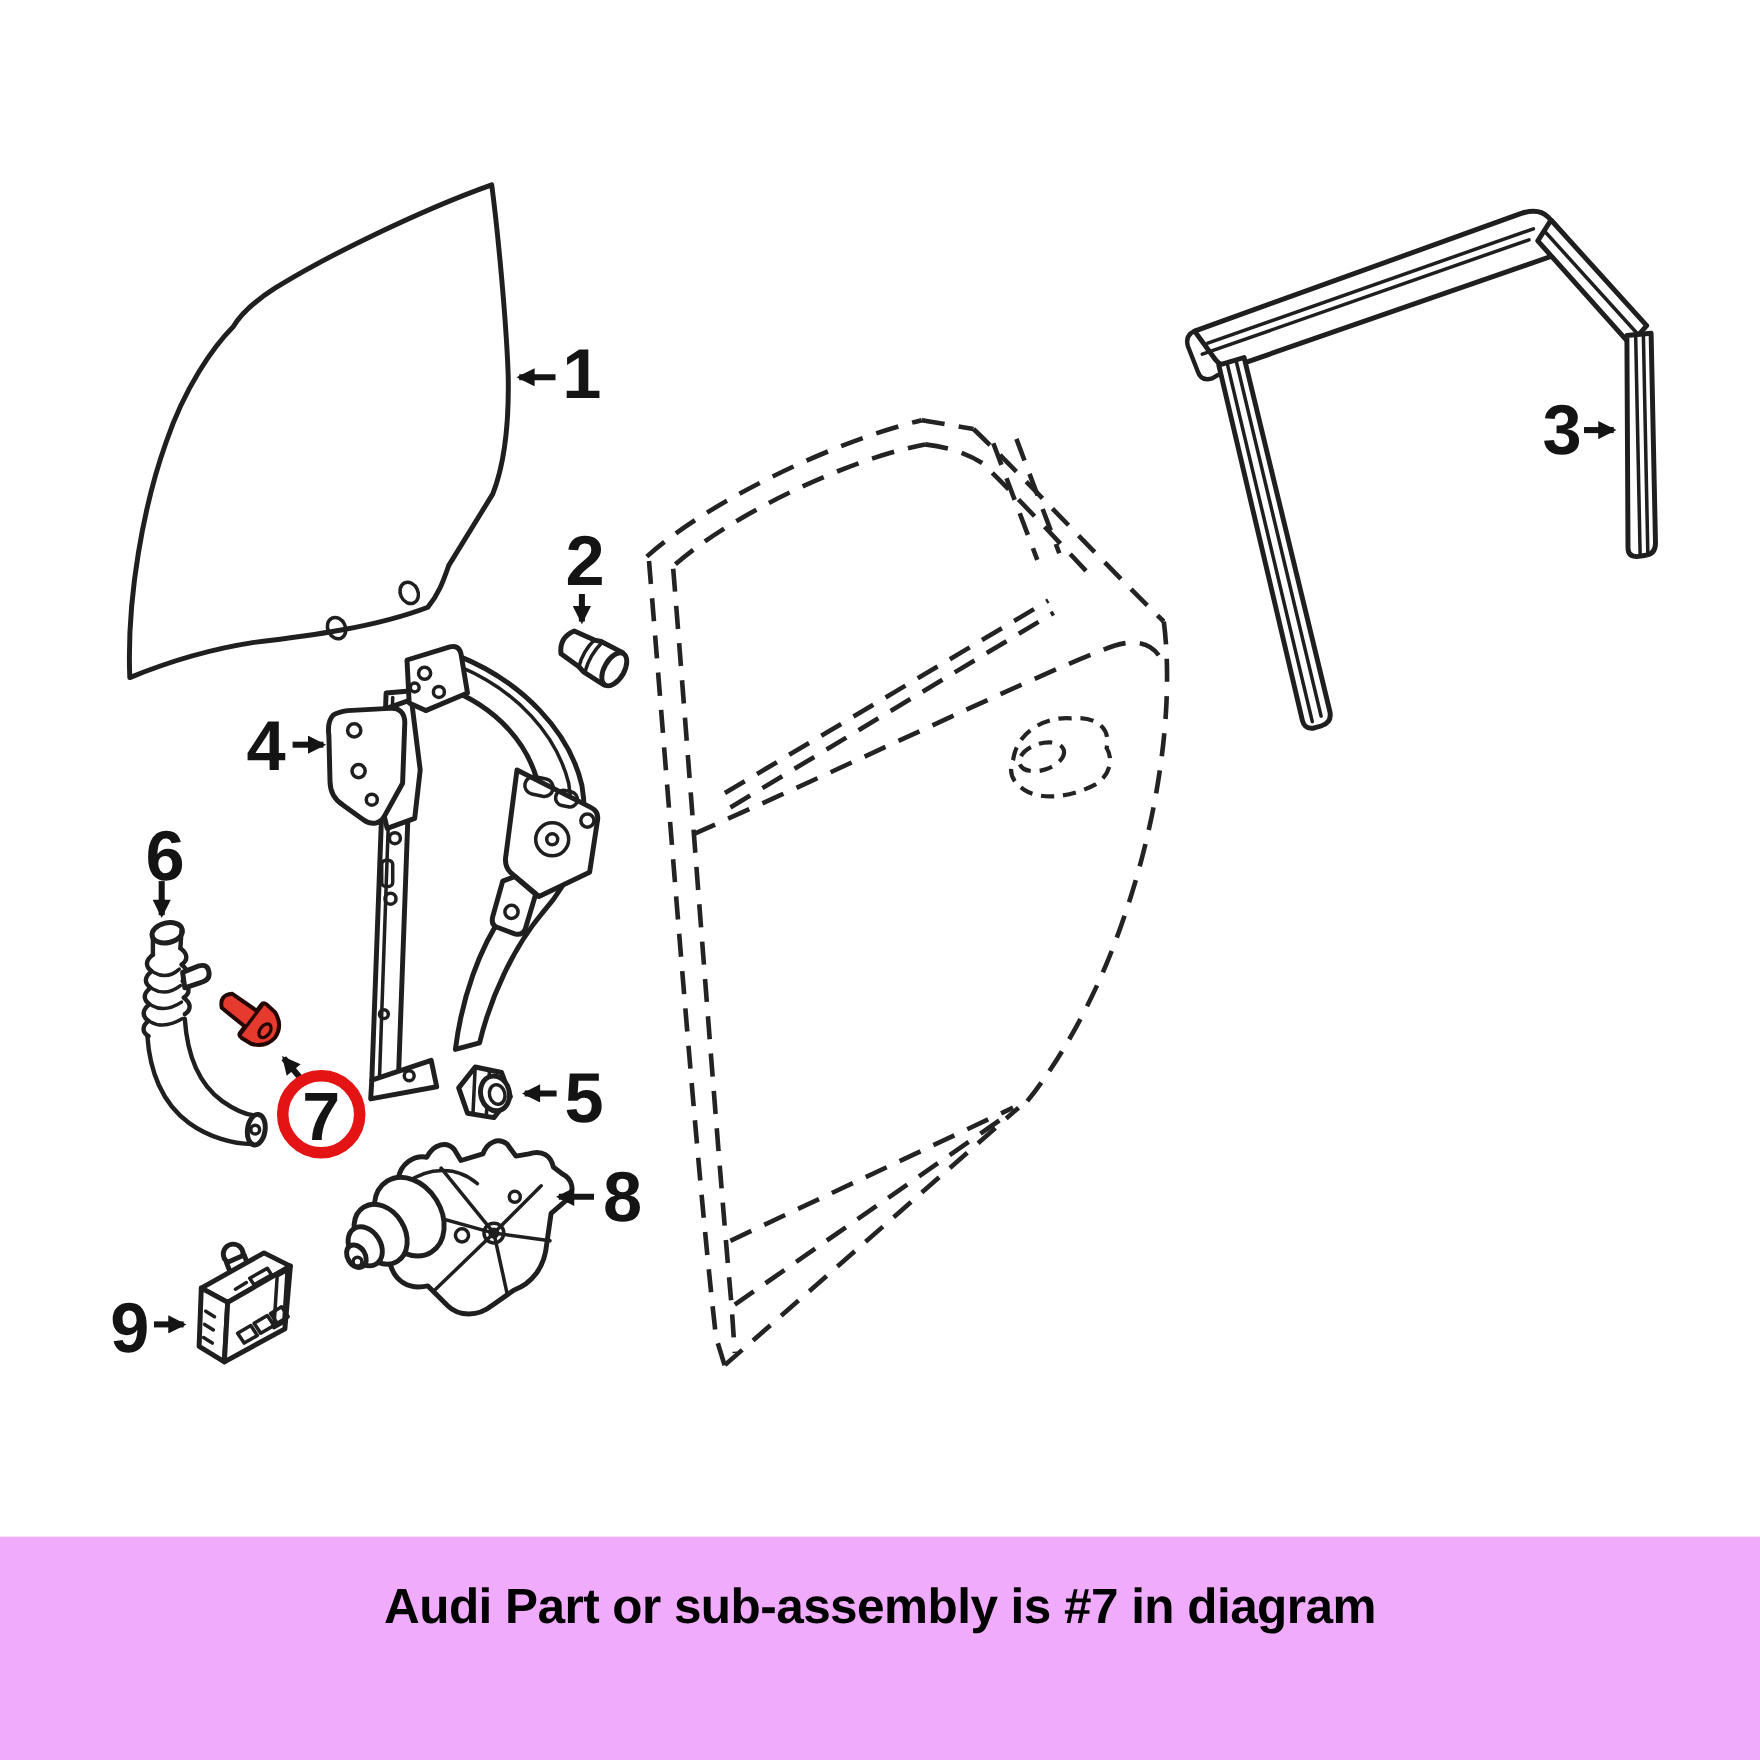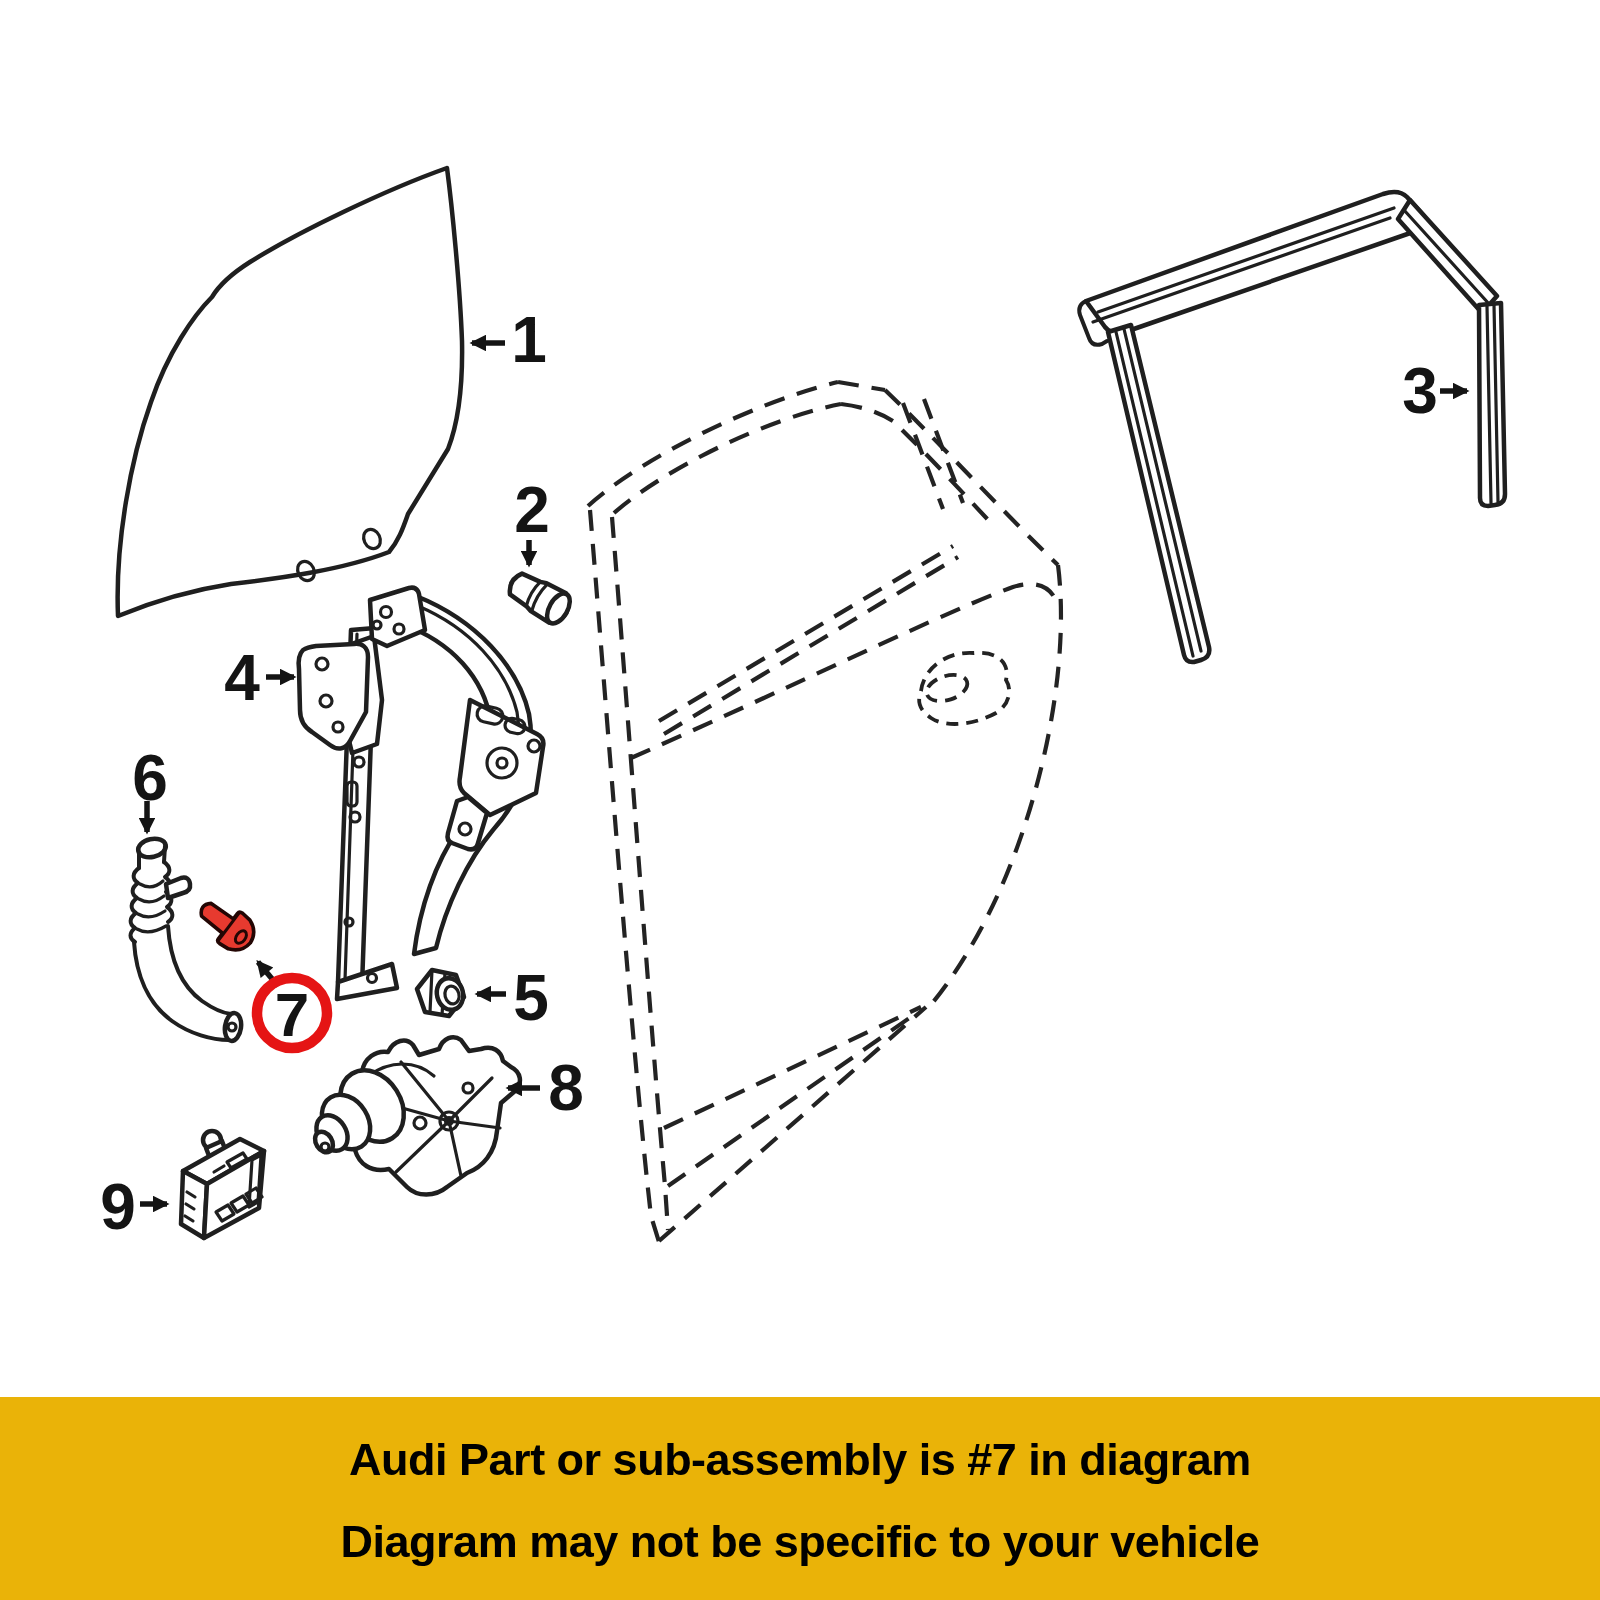--- a/index.html
+++ b/index.html
@@ -12,21 +12,21 @@
   .thin{stroke-width:3.2;}
   .dash{fill:none;stroke:#232323;stroke-width:4.2;stroke-dasharray:21 13;}
   .dash2{fill:none;stroke:#232323;stroke-width:3.8;stroke-dasharray:12 8;}
   .num{font-family:"Liberation Sans",sans-serif;font-weight:700;font-size:64px;fill:#141414;text-anchor:middle;}
   .num7{font-size:62px;}
   .arrow{stroke:#141414;stroke-width:5.5;fill:none;}
   .hl-circle{fill:none;stroke:#e51414;stroke-width:10.5;}
   .screw{fill:#e73a2f;stroke:#230604;stroke-width:3.6;stroke-linejoin:round;}
   .screw-detail{fill:none;stroke:#230604;stroke-width:3;}
   
-  .footer{position:absolute;left:0;top:1397px;width:1600px;height:203px;background:#eab308;}
+  .footer{position:absolute;left:0;top:1397px;width:1600px;height:203px;background:#f0abfc;}
   .footer .line{position:absolute;left:0;width:100%;text-align:center;color:#000000;
                 font-weight:700;font-size:45px;line-height:1;letter-spacing:-0.5px;}
   .footer .l1{top:40px;}
   .footer .l2{top:122px;}
 </style>
 </head>
 <body>
 
 <div class="stage">
   <svg width="1600" height="1600" viewBox="0 0 1600 1600">
@@ -206,15 +206,14 @@
       <line class="arrow" x1="540" y1="1088" x2="508" y2="1088" marker-end="url(#ah)"></line>
       <text class="num" x="566" y="1110">8</text>
 
       <line class="arrow" x1="140" y1="1204" x2="167" y2="1204" marker-end="url(#ah)"></line>
       <text class="num" x="118" y="1229">9</text>
     </g>
   </svg>
 
   <div class="footer">
     <div class="line l1">Audi Part or sub-assembly is #7 in diagram</div>
-    <div class="line l2">Diagram may not be specific to your vehicle</div>
   </div>
 </div>
 
 </body></html>

